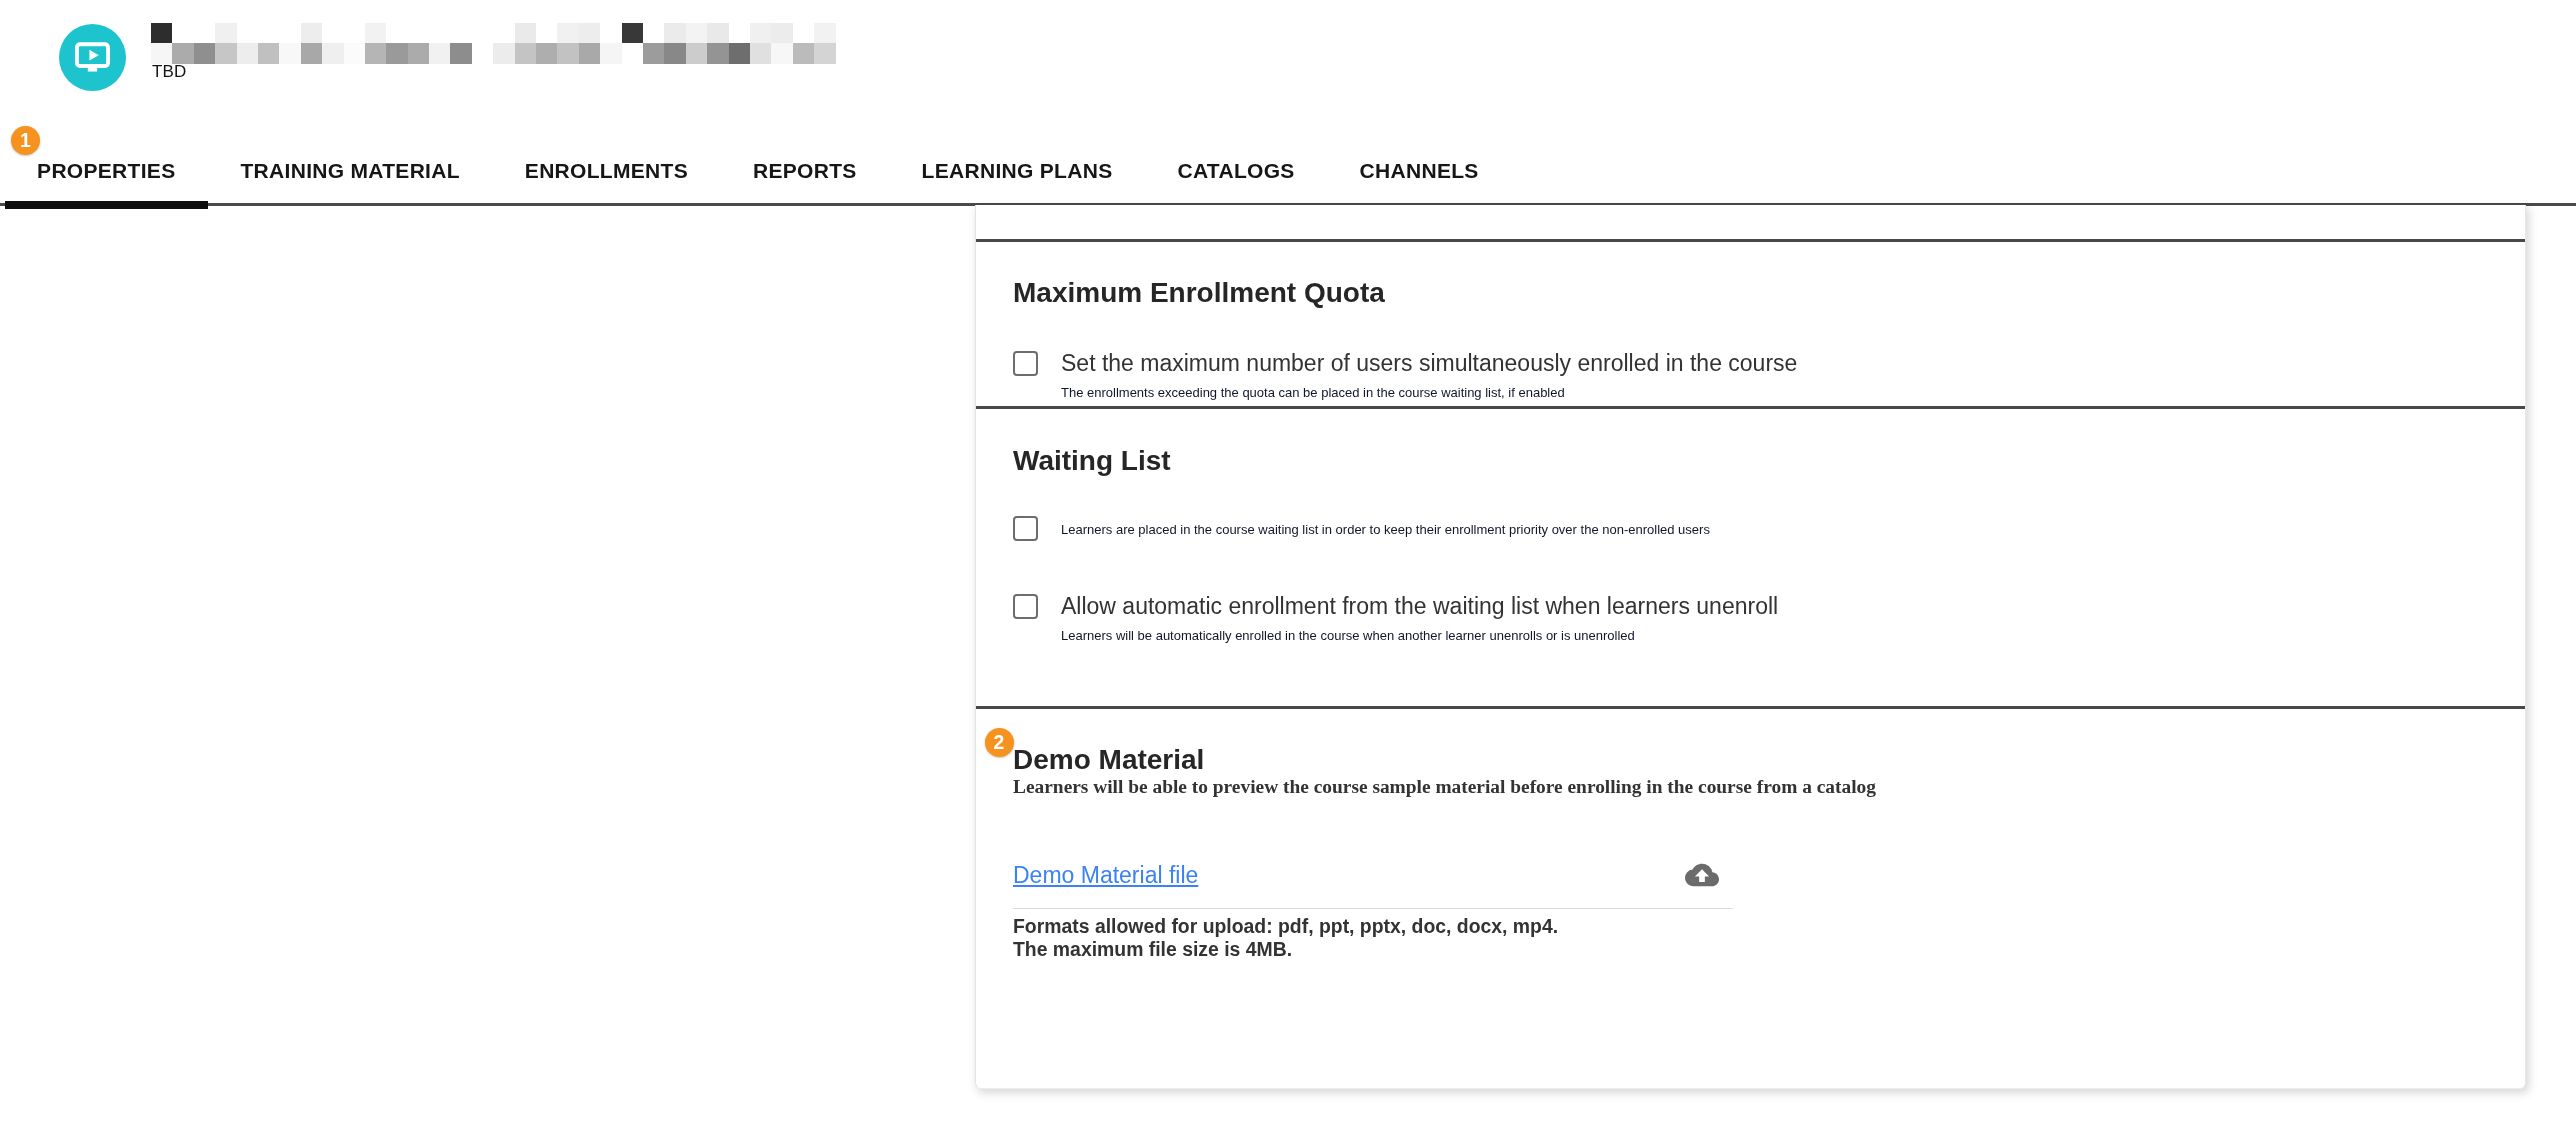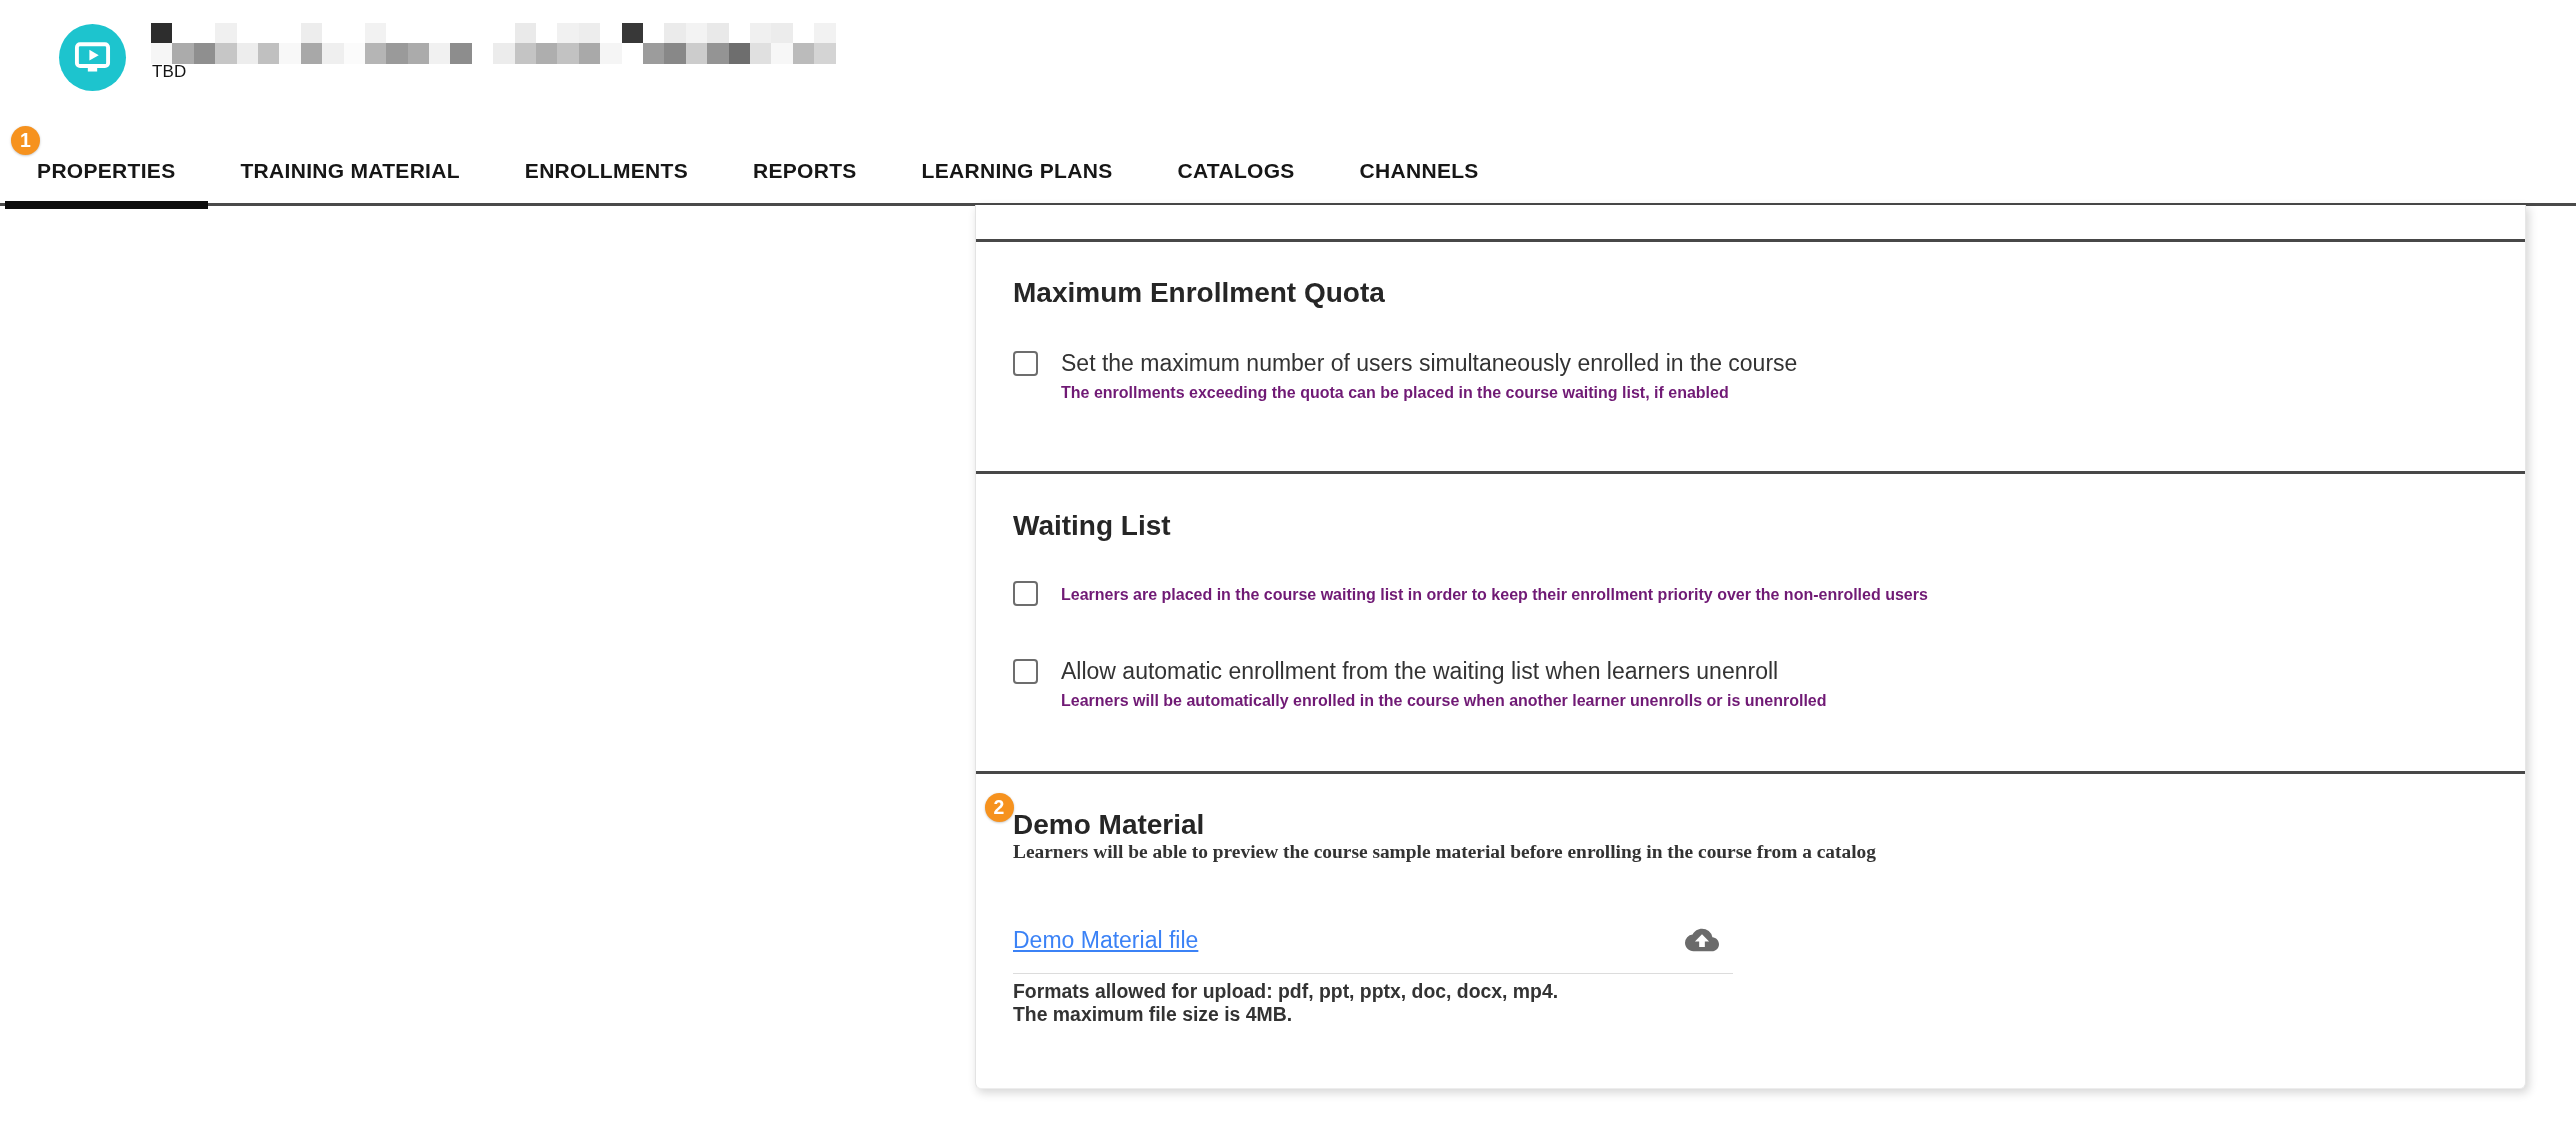--- a/index.html
+++ b/index.html
@@ -33,33 +33,33 @@
          box-shadow:0 0.8px 2.3px rgba(0,0,0,.25); z-index:5; }
   .badge-1 { left:10.8px; top:126px; }
 
   
   .pane { position:absolute; left:975px; top:205px; width:1551px; height:884px;
           background:#fff; border-left:1.5px solid #e3e3e3; border-right:1.5px solid #e7e7e7;
           border-bottom:1.5px solid #ededed; border-radius:0 0 6.2px 6.2px;
           box-shadow:2.3px 3.9px 9.3px rgba(0,0,0,.16); }
   .section { position:relative; border-top:3.1px solid #484848; }
   .section.partial { height:34px; border-top:none; }
-  .sec-quota   { height:232px; }
+  .sec-quota   { height:167px; }
   .sec-waiting { height:300px; }
   .sec-demo    { height:325px; border-radius:0 0 6.2px 6.2px; }
   .sec-title { position:absolute; left:37px; font-size:28px; font-weight:600;
                color:#262626; }
   .sec-subtitle { position:absolute; left:37px; font-size:19.4px; font-weight:600;
                color:#333;font-family:Liberation Serif, serif; }
 
   .check-row { position:absolute; left:37px; display:flex; gap:23px; }
   .checkbox { width:25px; height:25px; border:2.3px solid #6d6d6d; border-radius:3.9px;
               background:#fff; flex:0 0 auto; margin-top:1.5px; cursor:pointer; }
   .check-text .lbl { font-size:23px; color:#333; line-height:28px; }
-  .check-text .dsc { font-size:16px; font-weight:700; color:#701a75; line-height:23px;
+  .check-text .dsc { font-size:13px; font-weight:400; color:#0f172a; line-height:23px;
                      margin-top:3.9px; }
 
   .badge-2 { left:8.5px; top:18.6px; }
   .file-field { position:absolute; left:37px; top:152px; width:720px;
                 border-bottom:1.5px solid #dcdcdc; padding-bottom:18.6px; }
   .file-label { font-size:23px; color:#3b82f6; line-height:28px;text-decoration:underline; }
   .upload-btn { position:absolute; right:14px; top:-3.1px; width:34px; height:34px;
                 display:flex; align-items:center; justify-content:center; cursor:pointer; }
   .file-hints { position:absolute; left:37px; top:206px; font-size:19.4px; font-weight:600;
                 color:#333; line-height:23px; }

